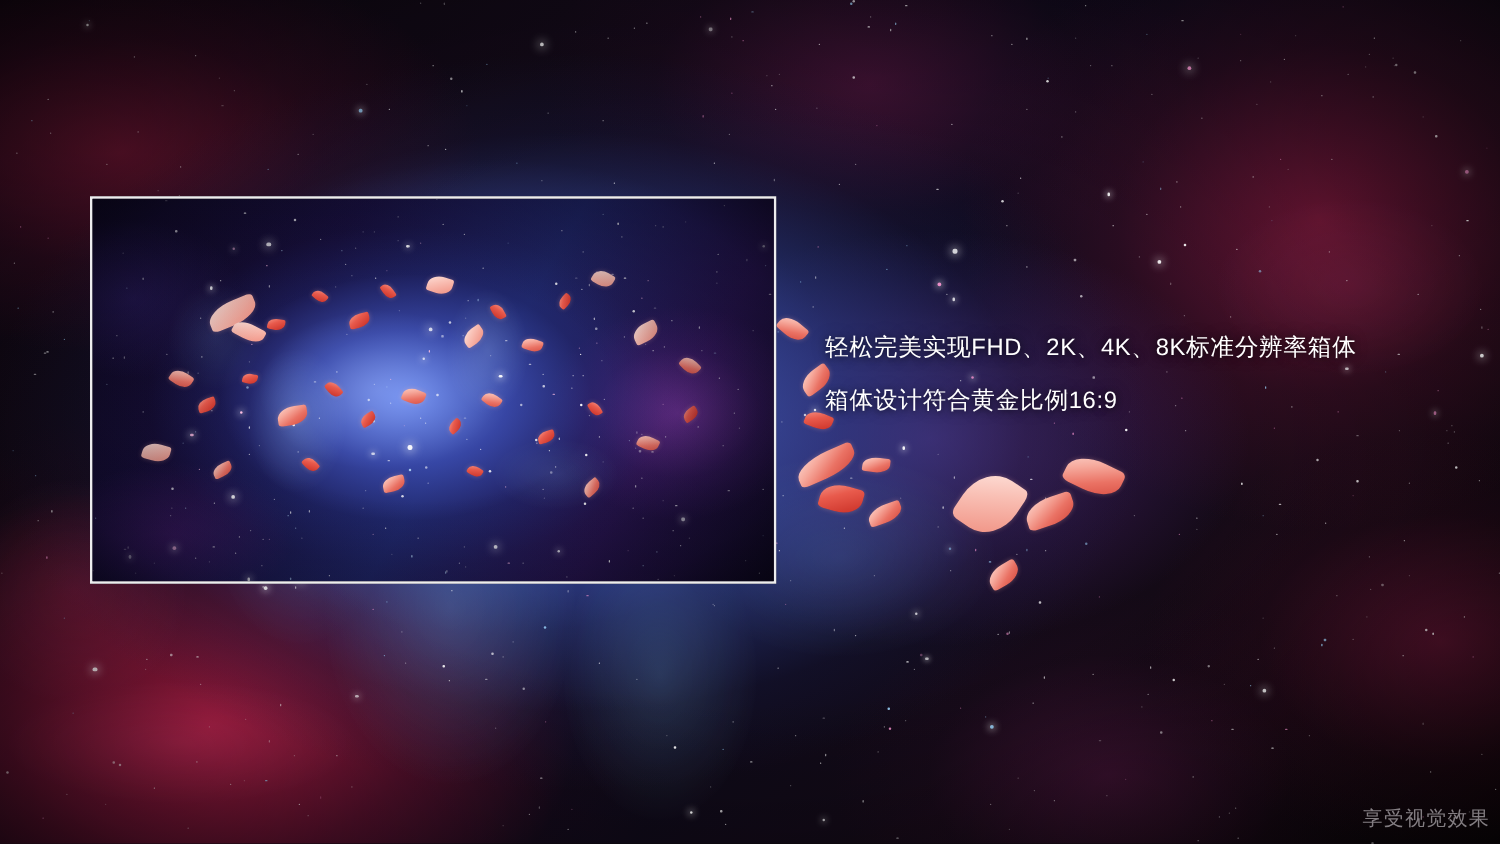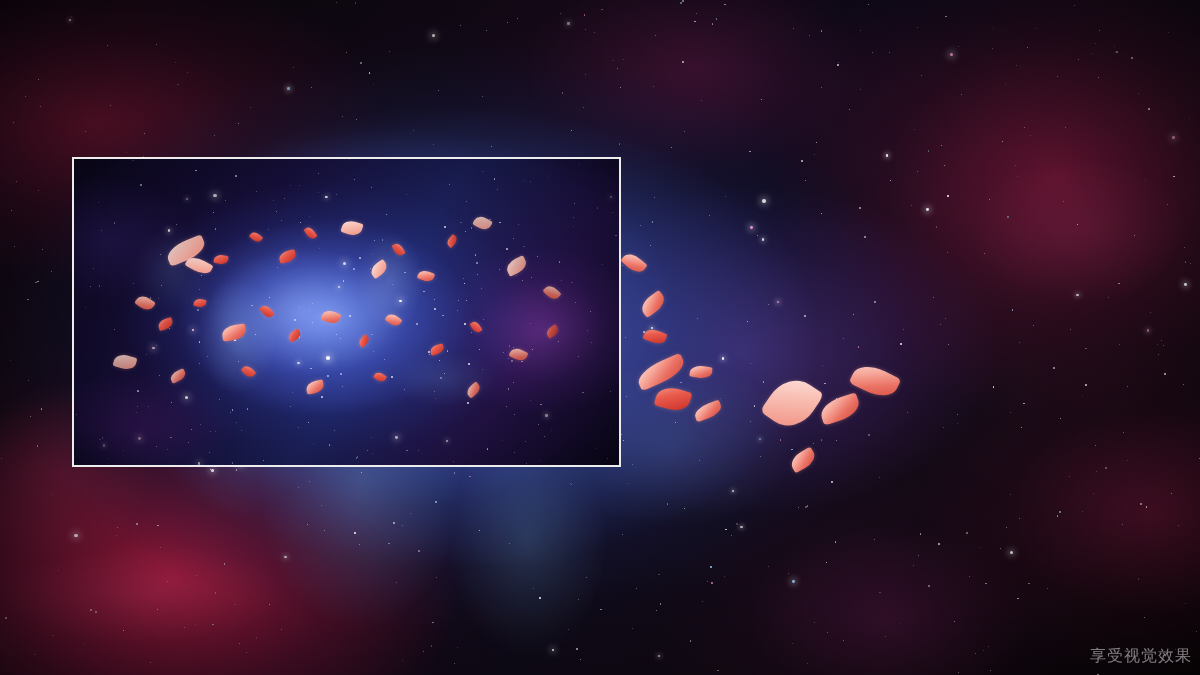--- a/index.html
+++ b/index.html
@@ -1014,17 +1014,19 @@
           <div class="petal" style="left: 232px; top: 222px; width: 18px; height: 12px; transform: rotate(-12deg);"></div>
           <div class="petal deep" style="left: 300px; top: 214px; width: 12px; height: 8px; transform: rotate(32deg);"></div>
           <div class="petal" style="left: 392px; top: 226px; width: 15px; height: 10px; transform: rotate(-40deg);"></div>
         </div>
       <div class="fimg fimg-vignette"></div>
     </div>
   </div>
 
 
   <div id="body-text">
+    <div class="line">轻松完美实现FHD、2K、4K、8K标准分辨率箱体</div>
+    <div class="line">箱体设计符合黄金比例16:9</div>
   </div>
 
   <div id="watermark">享受视觉效果</div>
 
 </div>
 
 </body></html>

